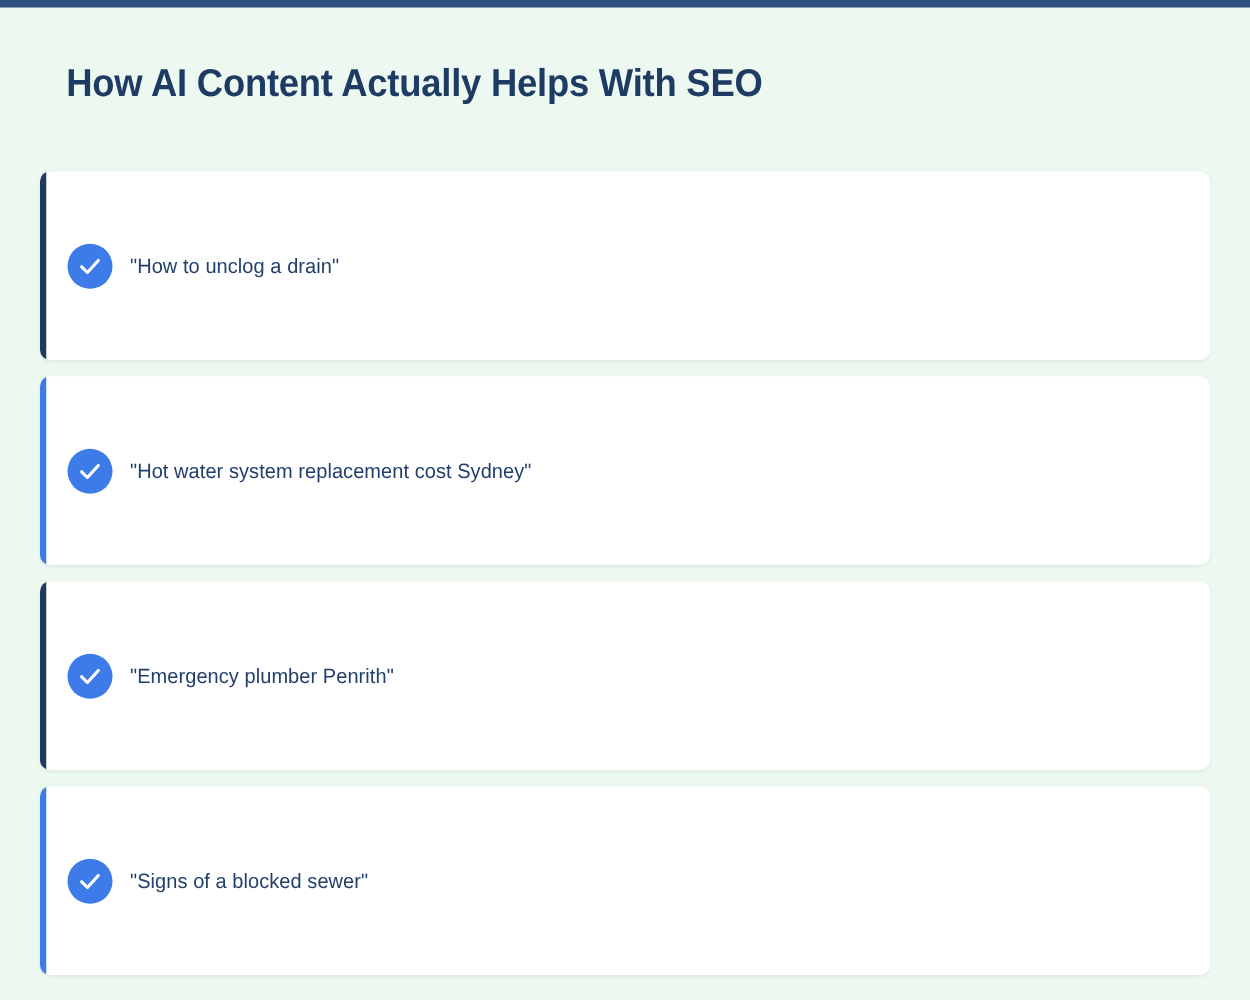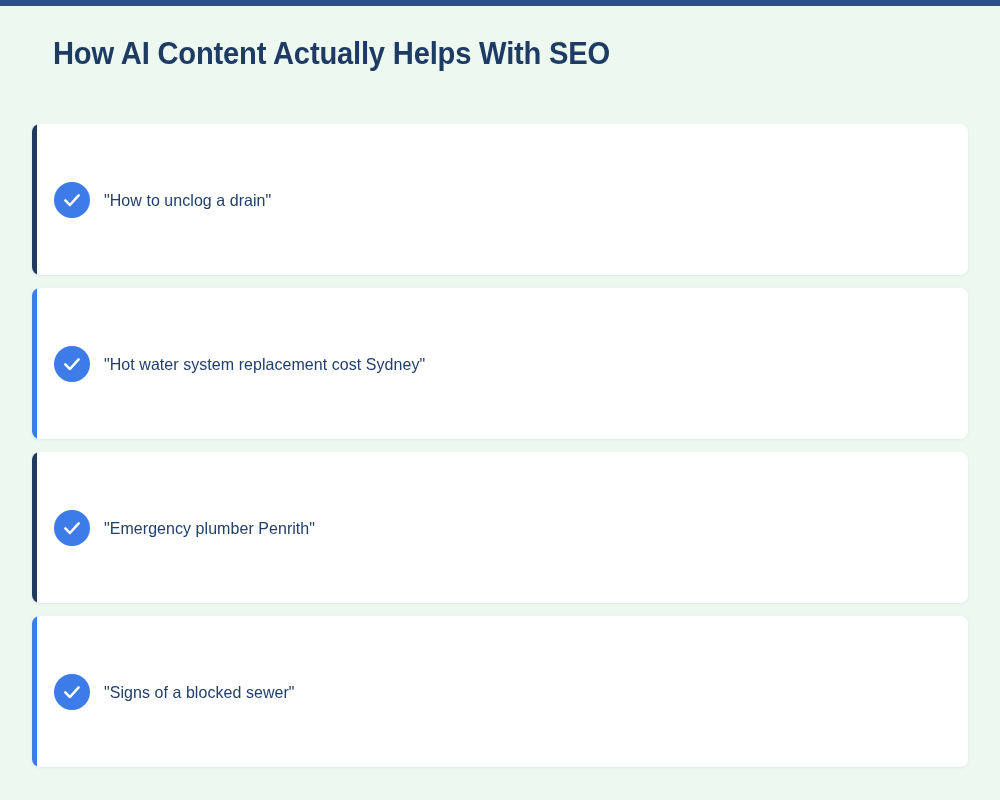--- a/index.html
+++ b/index.html
@@ -19,21 +19,21 @@
     position: absolute;
     top: 0;
     left: 0;
     width: 1000px;
     height: 6px;
     background: #2d5282;
   }
 
   .page {
     position: absolute;
-    top: 6px;
+    top: 19px;
     left: 0;
     width: 1000px;
     height: 780px;
   }
 
   .page-title {
     position: absolute;
     left: 53px;
     top: 28px;
     font-size: 31px;

